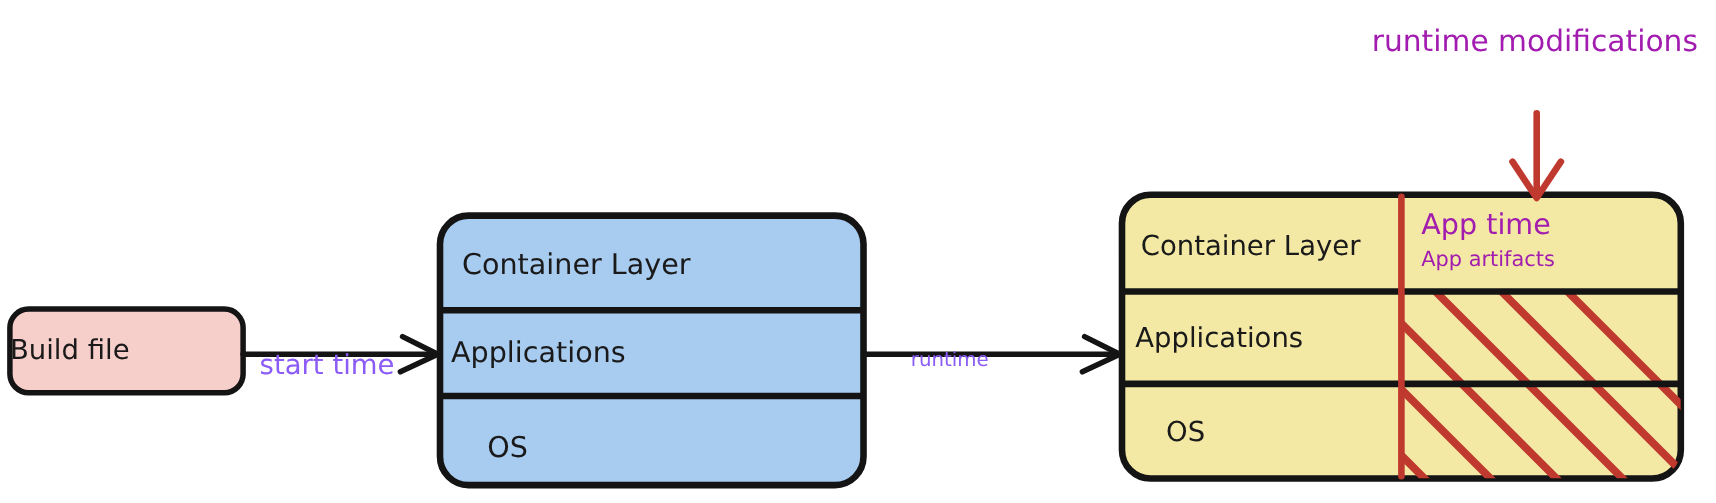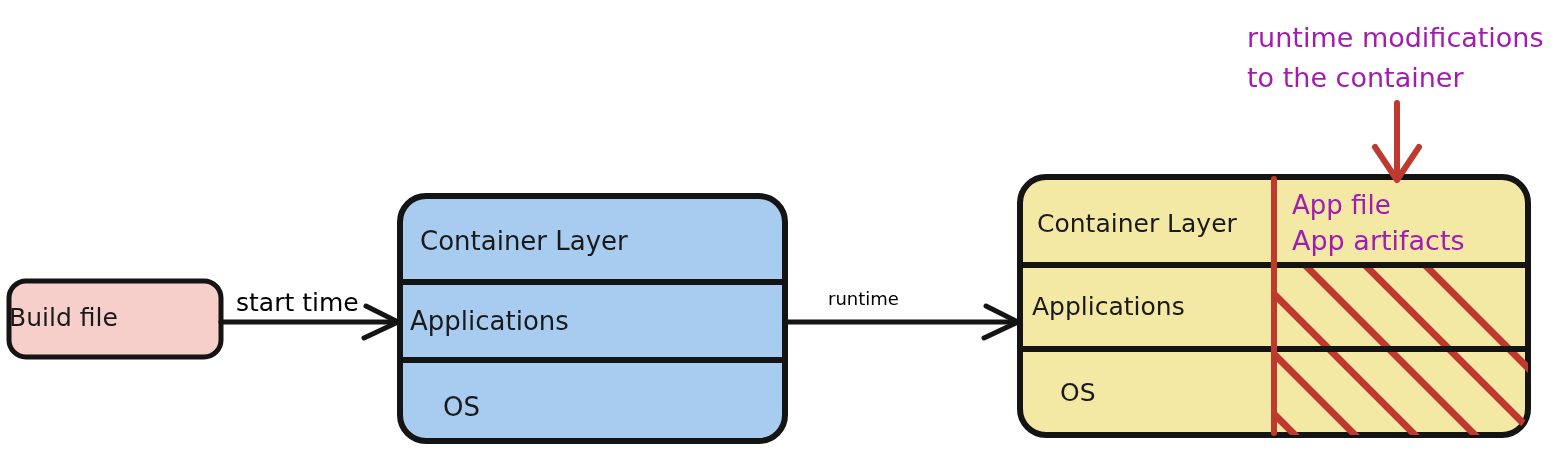--- a/index.html
+++ b/index.html
@@ -29,22 +29,23 @@
   .box-label {
     position: absolute;
     font-family: "DejaVu Sans", sans-serif;
     color: #1a1a1a;
     white-space: nowrap;
     pointer-events: none;
   }
   .edge-label {
     position: absolute;
     font-family: "DejaVu Sans", sans-serif;
-    color: #000000;
+    color: #8b5cf6;
     white-space: nowrap;
+    margin-top: 29px;
   }
   .annot-red {
     position: absolute;
     font-family: "DejaVu Sans", sans-serif;
     color: #a21caf;
     white-space: nowrap;
   }
 </style>
 </head>
 <body>
@@ -116,19 +117,18 @@
   <div class="edge-label" style="left:828px; top:288px; font-size:18px;">runtime</div>
 
   <div class="box-label" style="left:420px; top:226px; font-size:26px;">Container Layer</div>
   <div class="box-label" style="left:410px; top:306px; font-size:26px;">Applications</div>
   <div class="box-label" style="left:443px; top:392px; font-size:26px;">OS</div>
 
   <div class="box-label" style="left:1037px; top:209px; font-size:25px;">Container Layer</div>
   <div class="box-label" style="left:1032px; top:292px; font-size:25px;">Applications</div>
   <div class="box-label" style="left:1060px; top:378px; font-size:25px;">OS</div>
 
-  <div class="annot-red" style="left:1292px; top:190px; font-size:26px;">App file</div>
-  <div class="annot-red" style="left:1292px; top:225px; font-size:27px;">App artifacts</div>
+  <div class="annot-red" style="left:1292px; top:190px; font-size:26px;">App time</div>
+  <div class="annot-red" style="left:1292px; top:225px; font-size:19px;">App artifacts</div>
 
   <div class="annot-red" style="left:1247px; top:22px; font-size:27px;">runtime modifications</div>
-  <div class="annot-red" style="left:1247px; top:62px; font-size:27px;">to the container</div>
 
 </div>
 
 </body></html>

